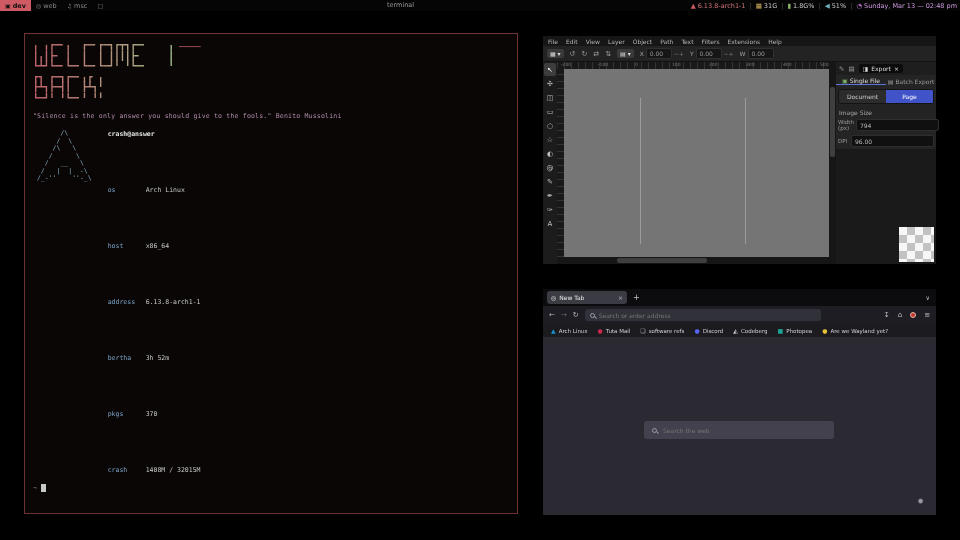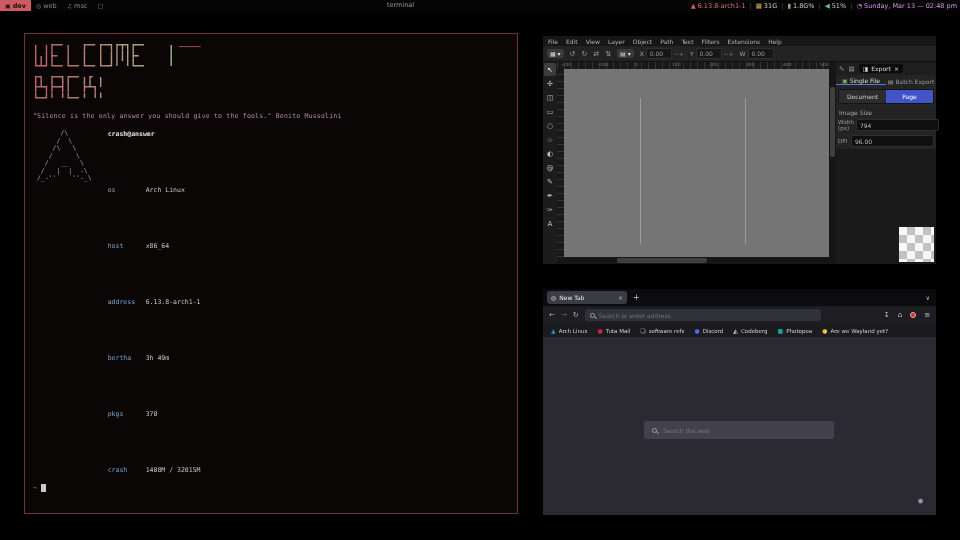--- a/index.html
+++ b/index.html
@@ -209,21 +209,21 @@
       <div class="frow">
           <span class="fkey">host</span>
           <span>x86_64</span>
         </div>
       <div class="frow">
           <span class="fkey">address</span>
           <span>6.13.8-arch1-1</span>
         </div>
       <div class="frow">
           <span class="fkey">bertha</span>
-          <span>3h 49m</span>
+          <span>3h 52m</span>
         </div>
       <div class="frow">
           <span class="fkey">pkgs</span>
           <span>370</span>
         </div>
       <div class="frow">
           <span class="fkey">crash</span>
           <span>1408M / 32015M</span>
         </div>
     </div>

